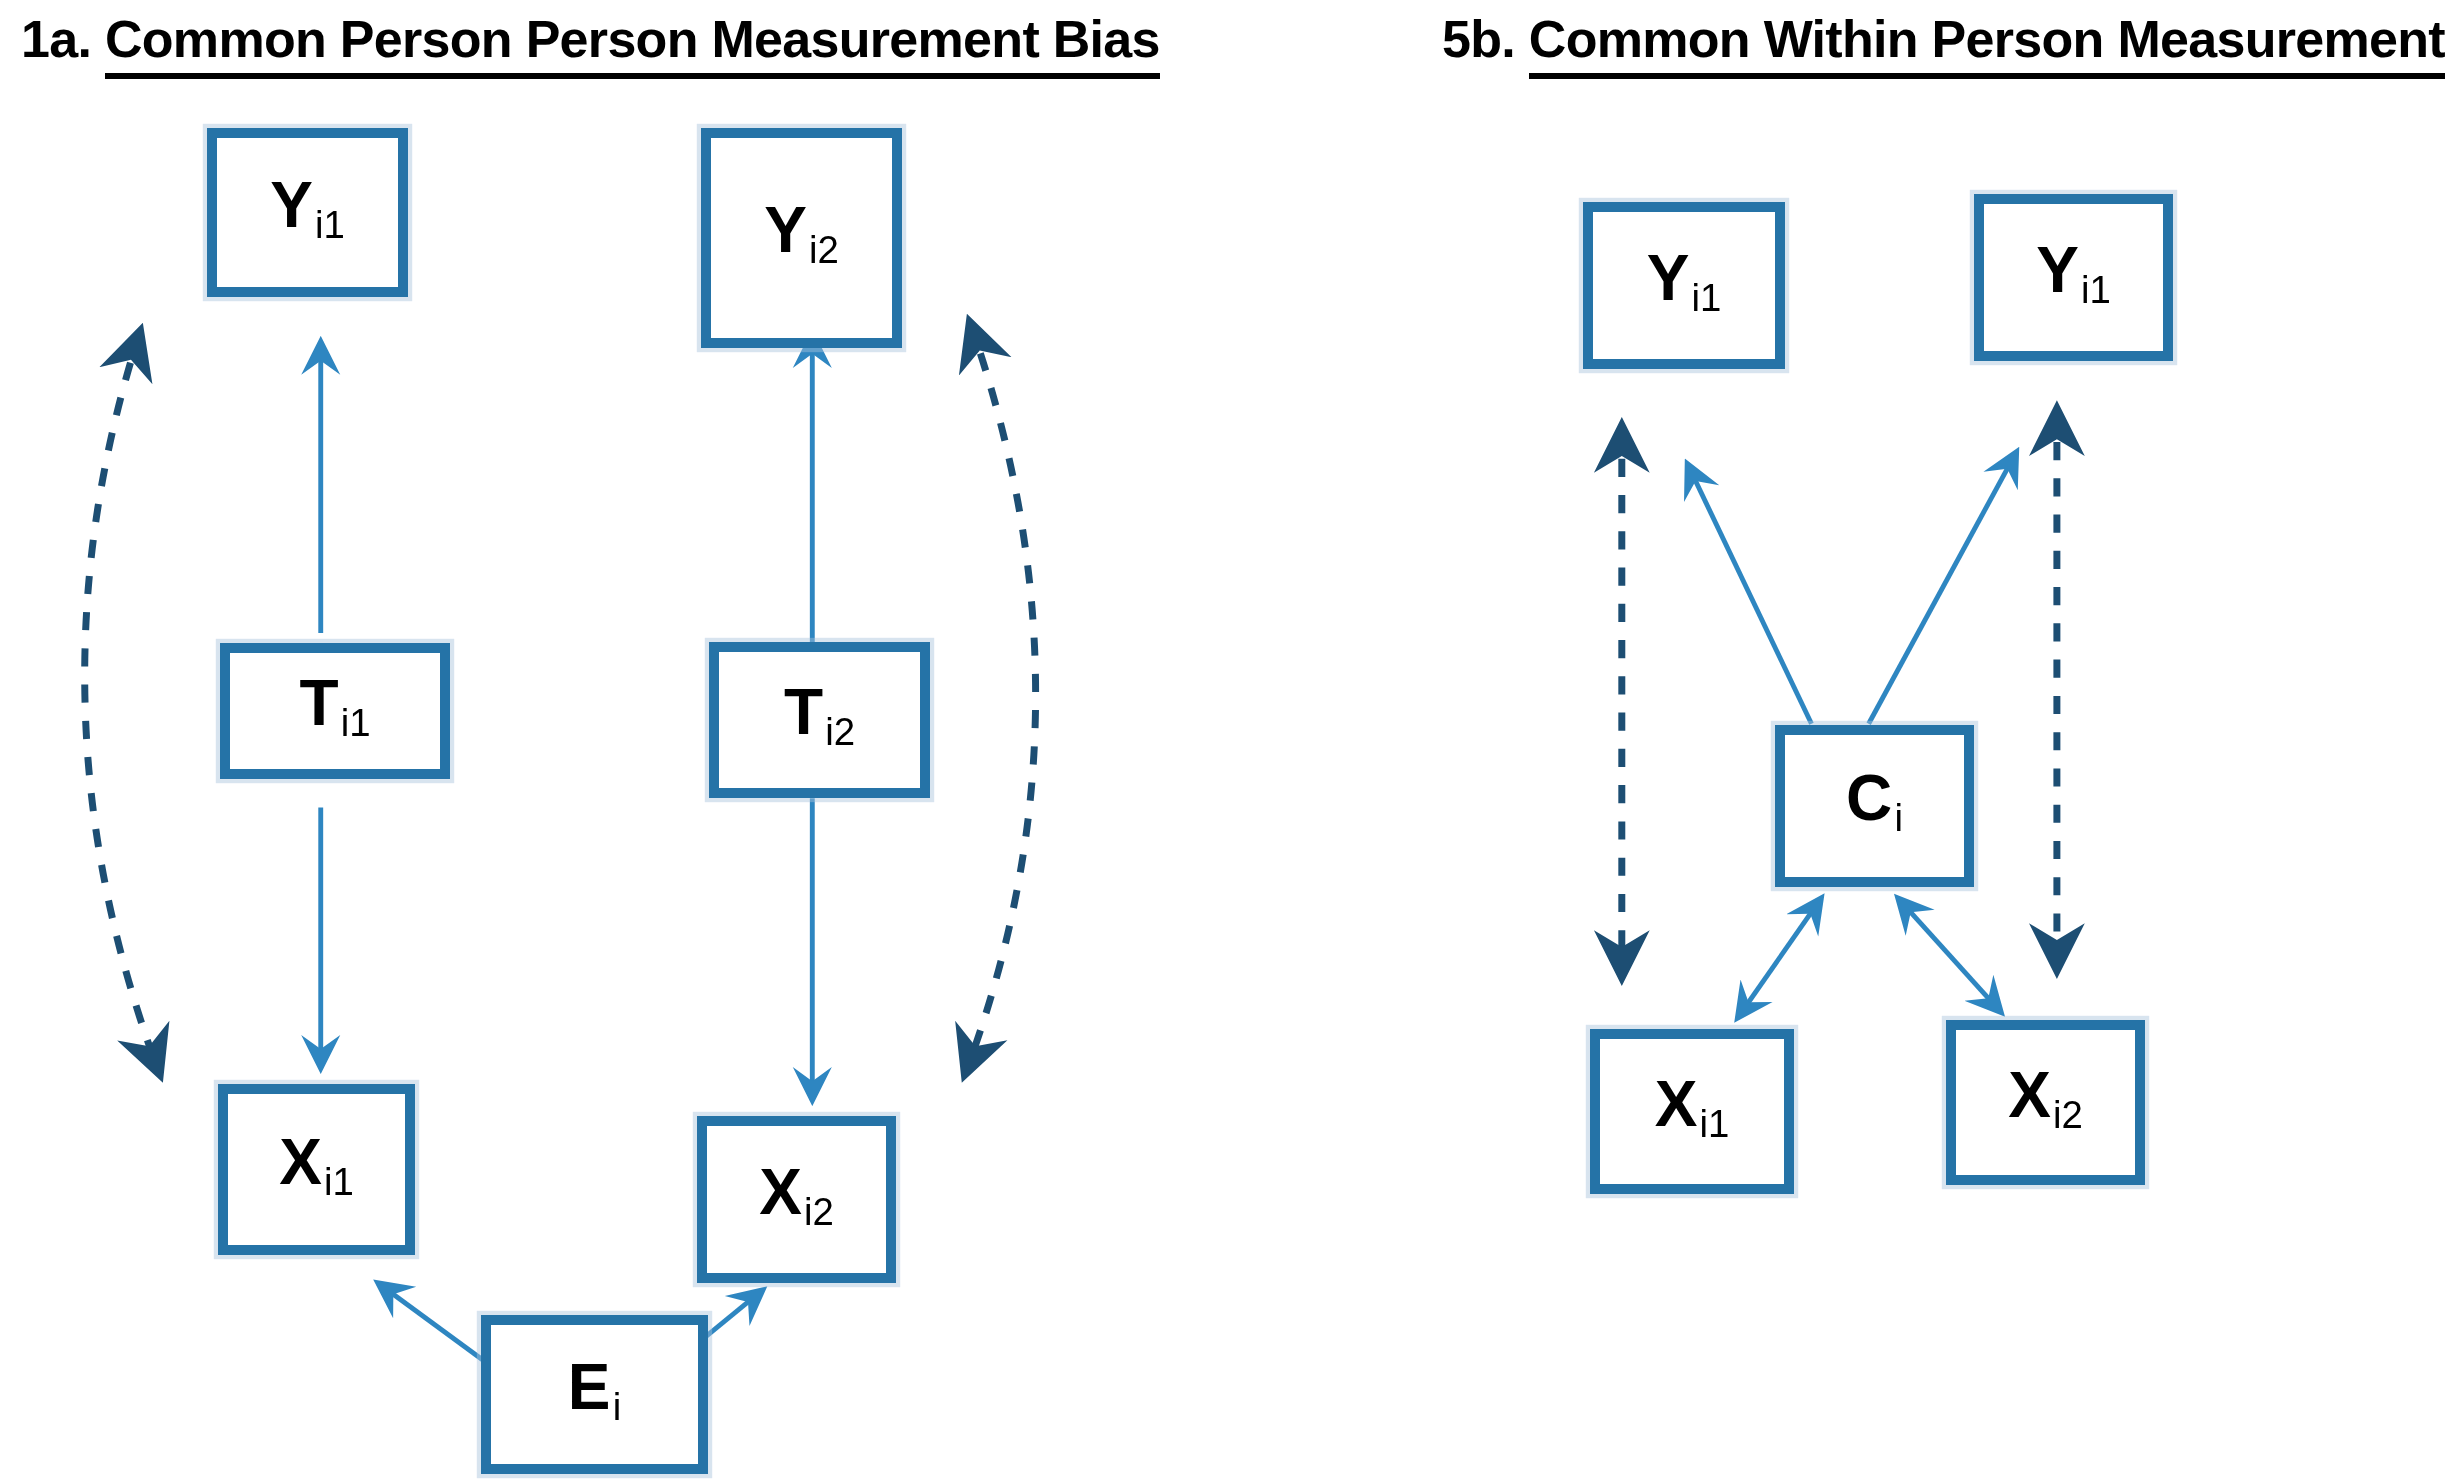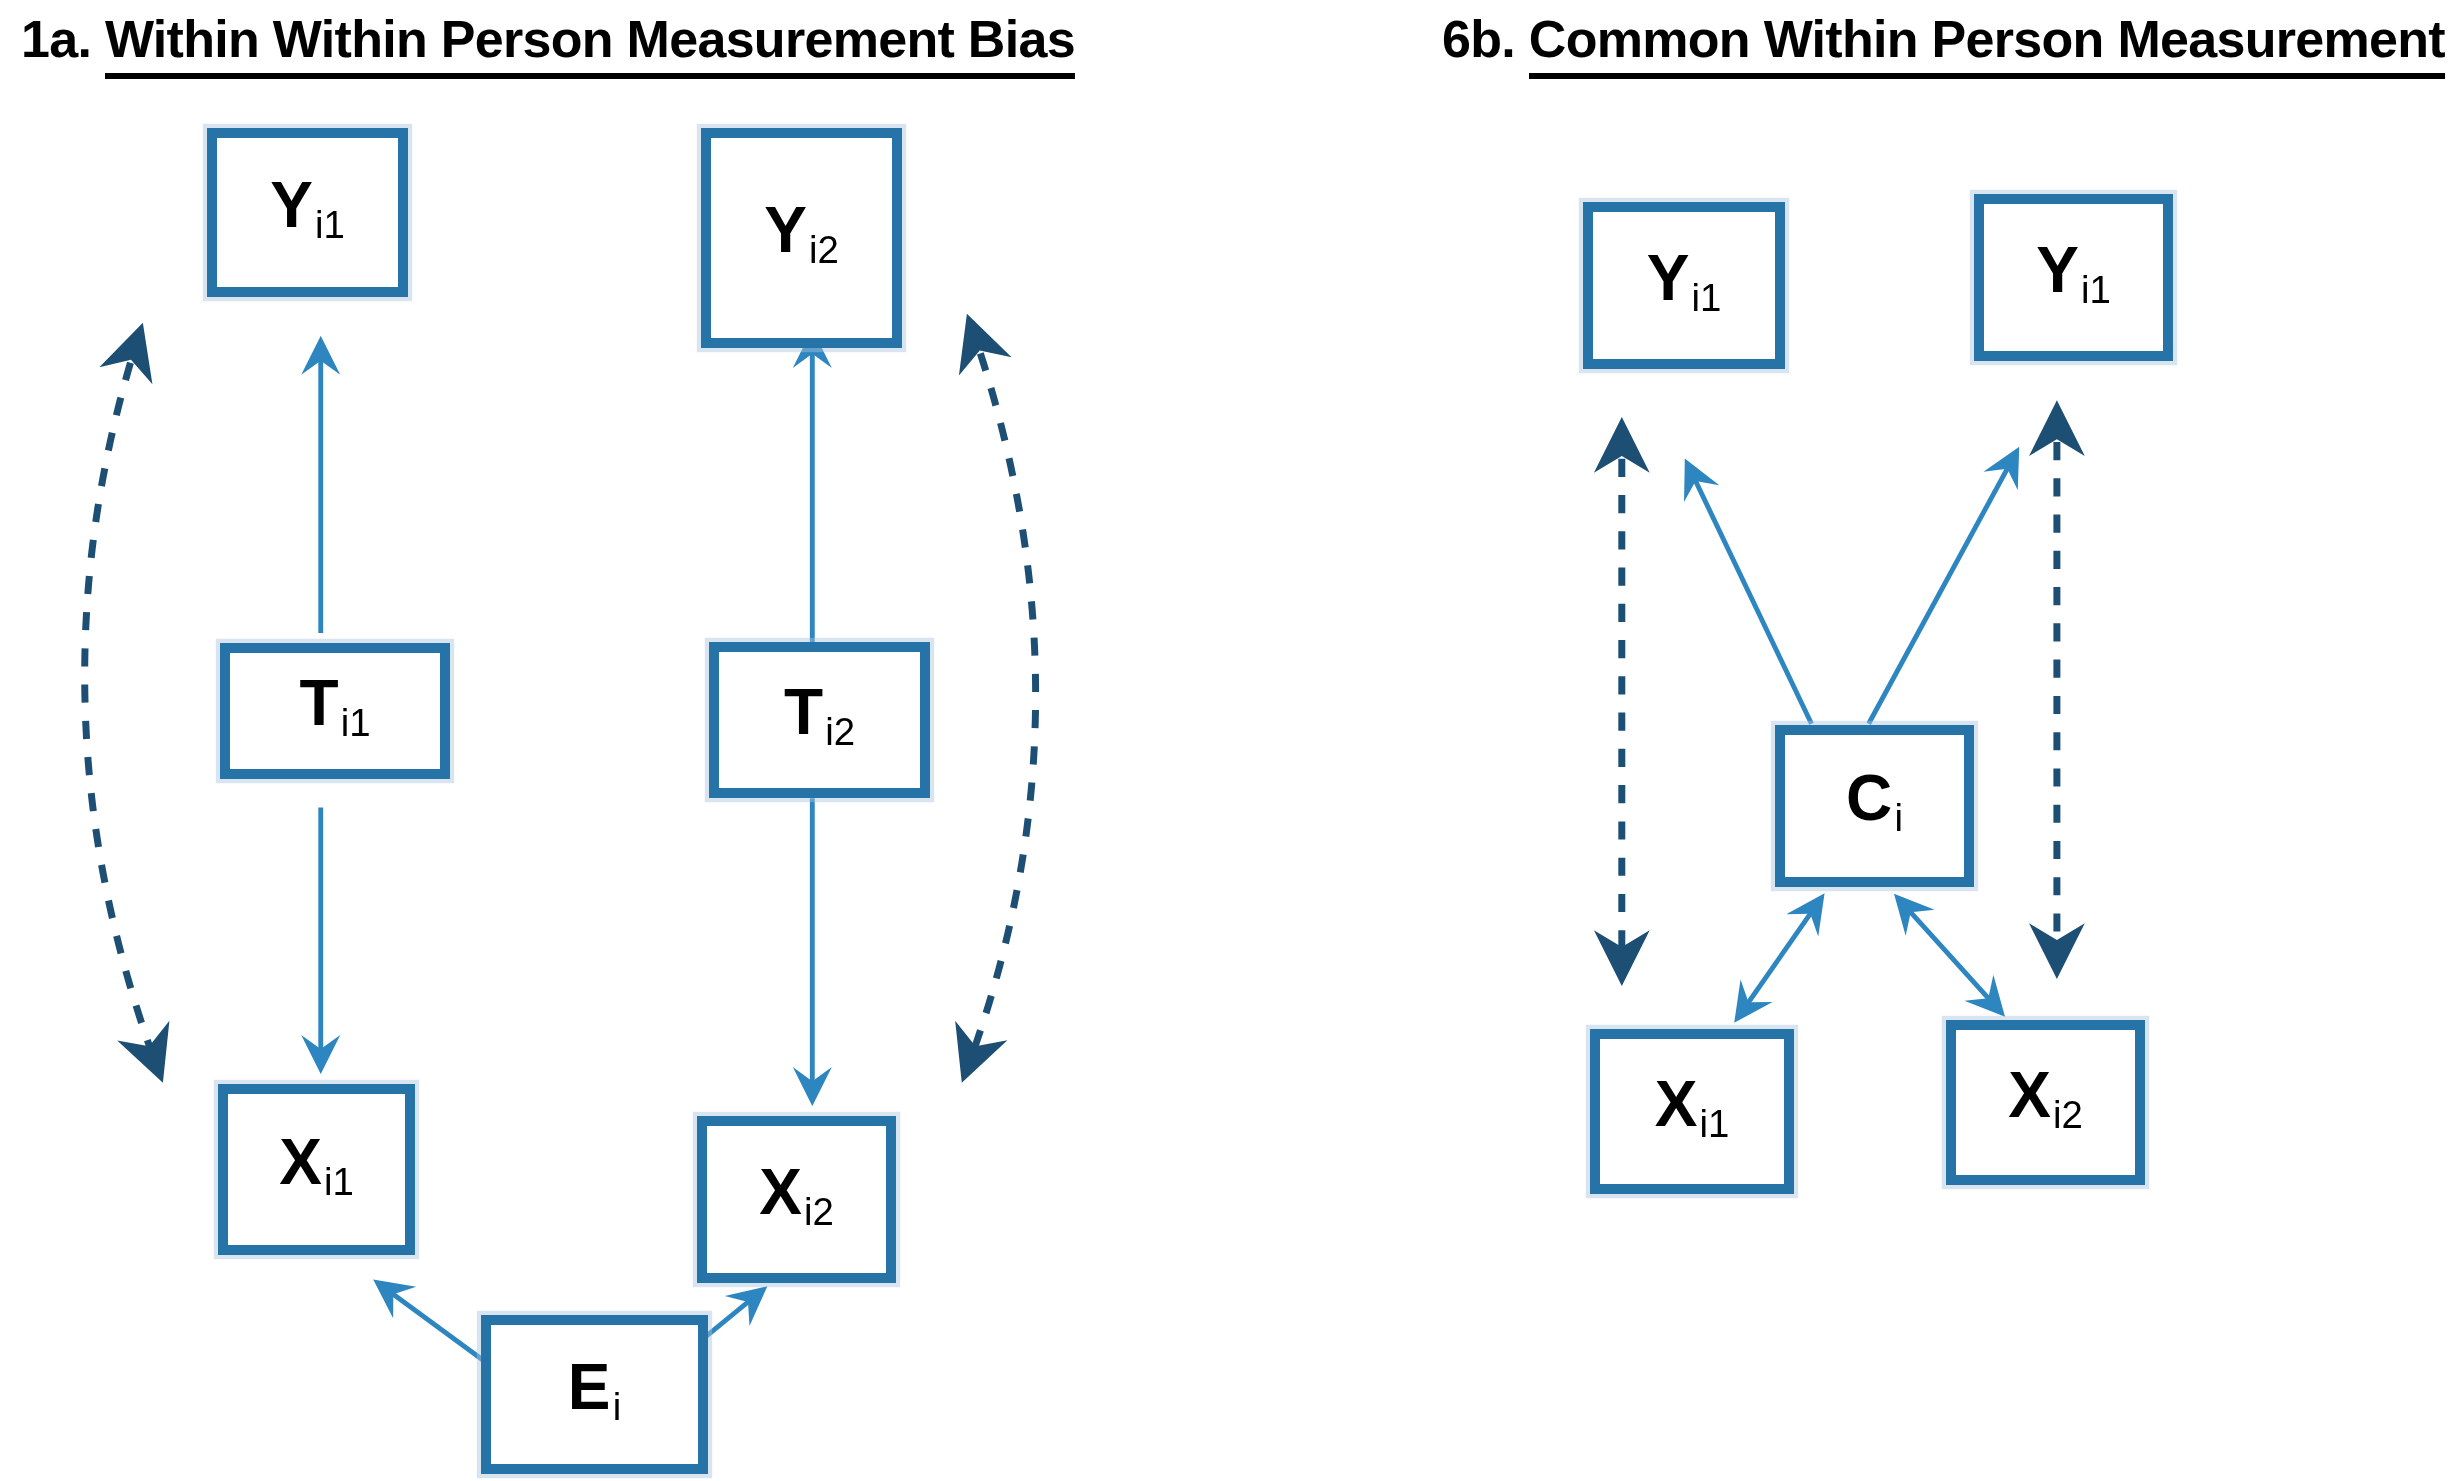--- a/index.html
+++ b/index.html
@@ -58,23 +58,23 @@
 
   <path class="sL" d="M2598,1038 L2420,665" marker-end="url(#mL)"></path>
   <path class="sL" d="M2680,1038 L2892,648" marker-end="url(#mL)"></path>
   <path class="sL" d="M2612,1288 L2492,1460" marker-start="url(#mL)" marker-end="url(#mL)"></path>
   <path class="sL" d="M2722,1288 L2870,1452" marker-start="url(#mL)" marker-end="url(#mL)"></path>
 
   <path class="sD" d="M2326,614 L2326,1398" marker-start="url(#mD)" marker-end="url(#mD)"></path>
   <path class="sD" d="M2950,590 L2950,1388" marker-start="url(#mD)" marker-end="url(#mD)"></path>
 </svg>
 
-<div class="heading" style="left:21px;top:11px"><span>1a. </span><span class="u">Within Within Person Measurement Bias</span></div>
+<div class="heading" style="left:21px;top:11px"><span>1a. </span><span class="u">Common Person Person Measurement Bias</span></div>
 
-<div class="heading" style="left:1442px;top:11px"><span>6b. </span><span class="u">Common Within Person Measurement</span></div>
+<div class="heading" style="left:1442px;top:11px"><span>5b. </span><span class="u">Common Within Person Measurement</span></div>
 
 <div class="node" style="left:207px;top:128px;width:201px;height:169px">
   <span class="lbl"><span>Y</span><sub>i1</sub></span>
 </div>
 
 <div class="node" style="left:701px;top:128px;width:201px;height:220px">
   <span class="lbl"><span>Y</span><sub>i2</sub></span>
 </div>
 
 <div class="node" style="left:220px;top:643px;width:230px;height:136px">

